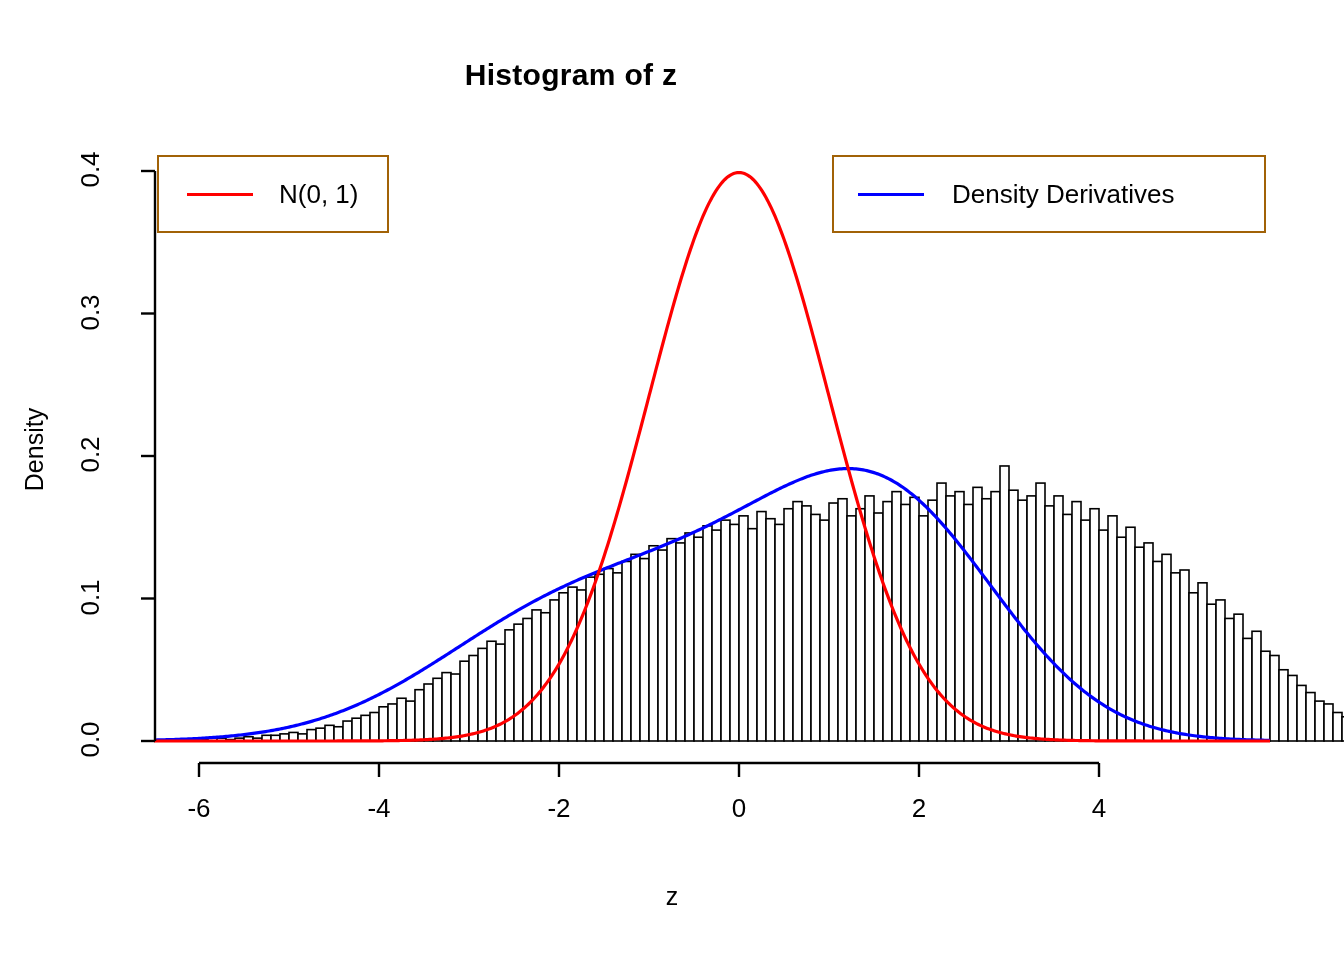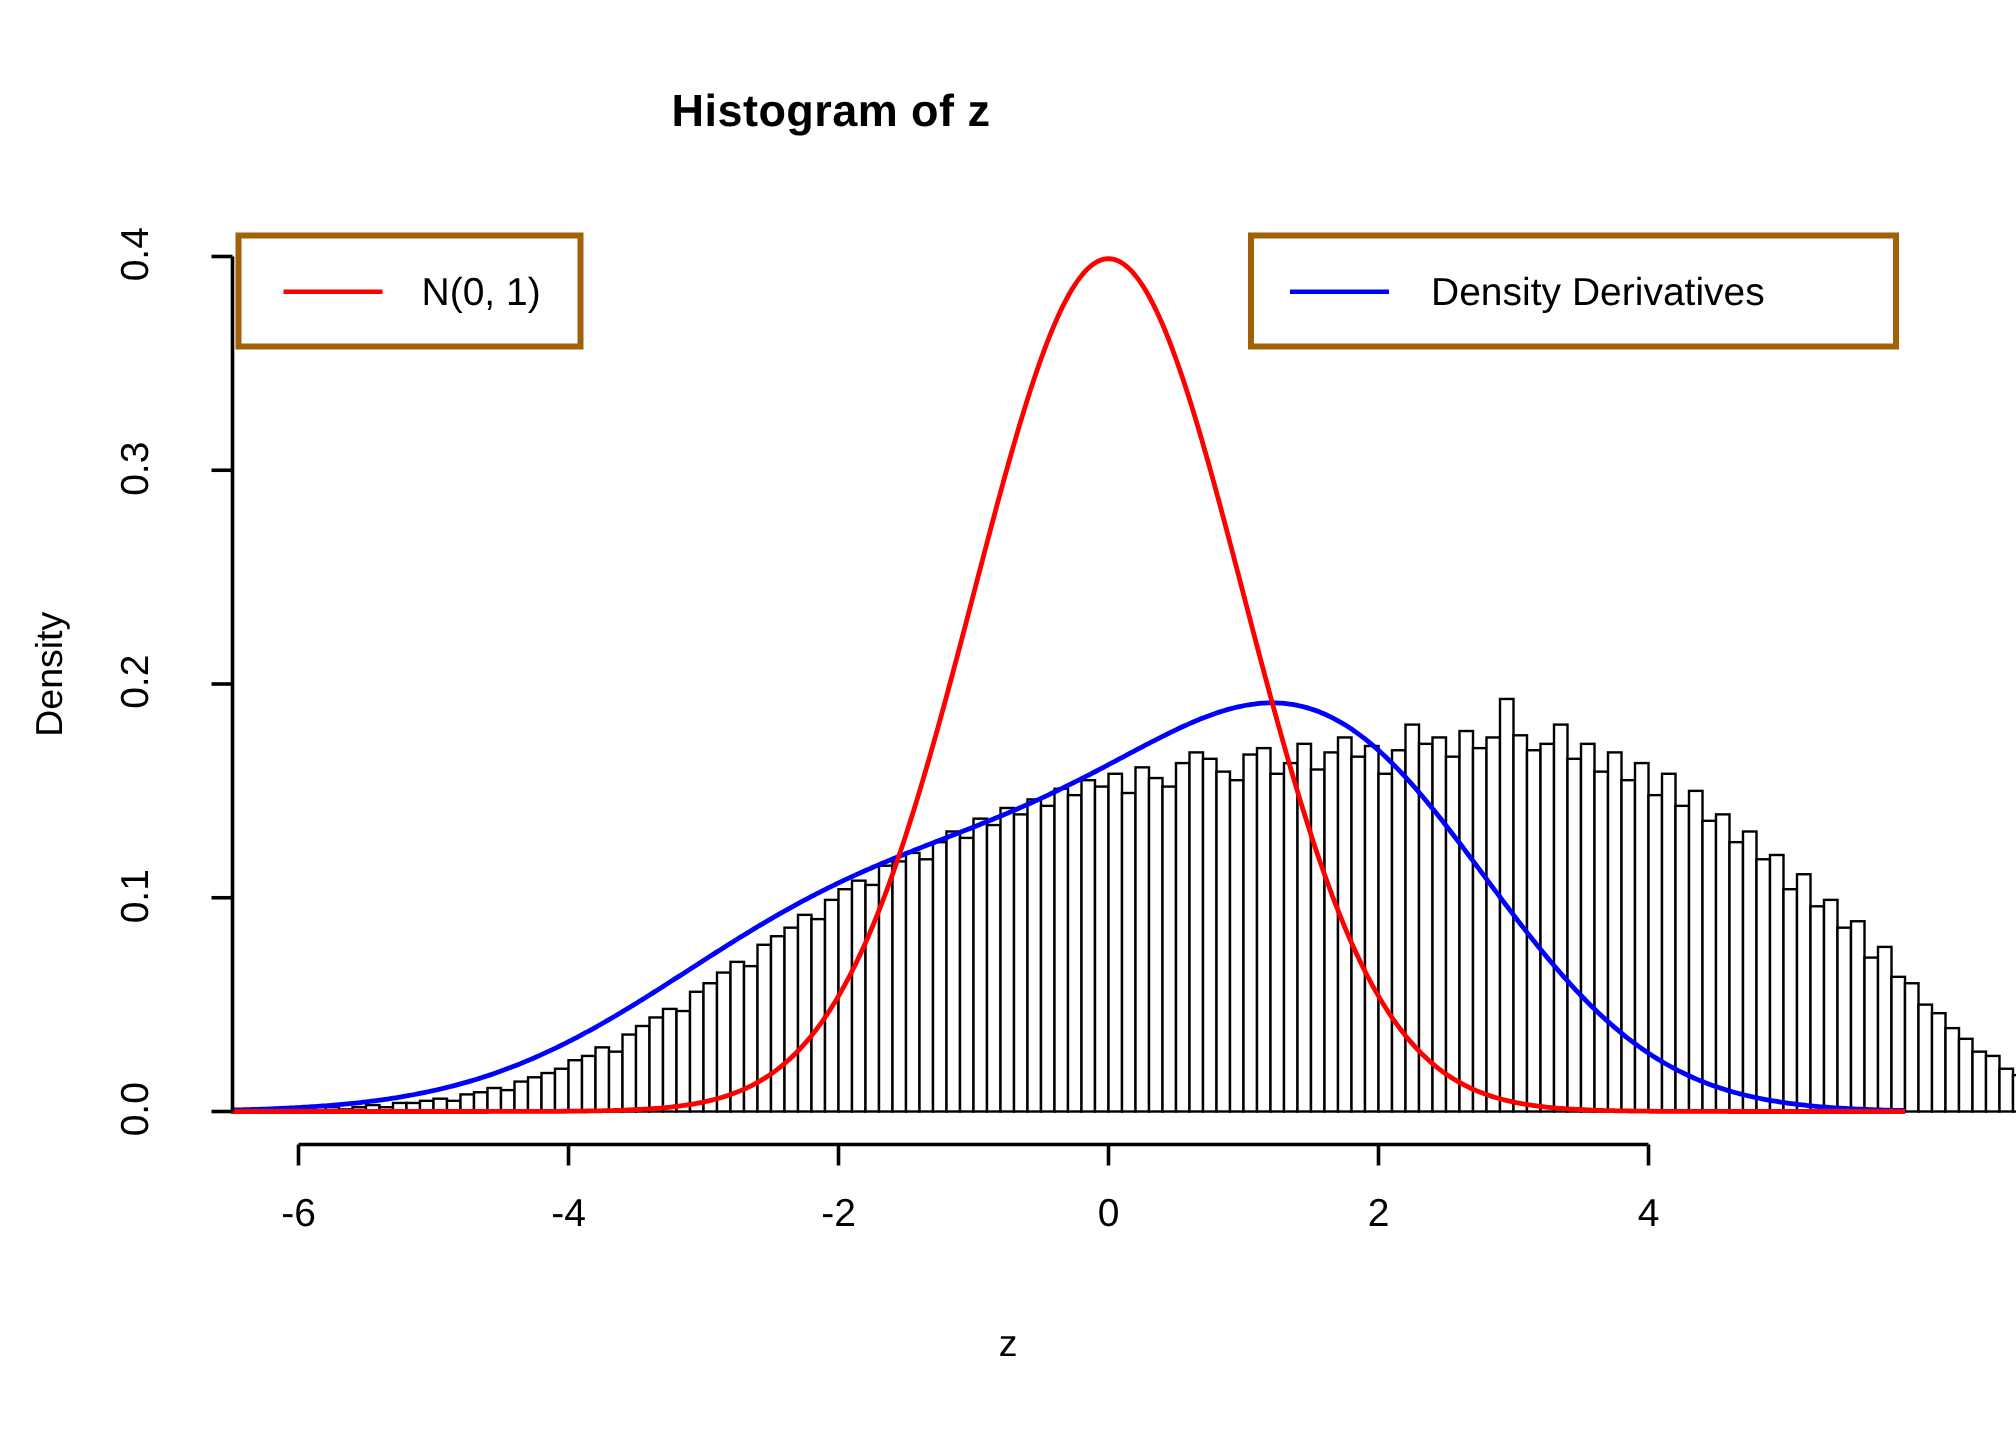--- a/index.html
+++ b/index.html
@@ -18,20 +18,21 @@
   #plot-title {
     position: absolute;
     left: 0;
     top: 58px;
     width: 1108px;
     text-align: center;
     font-size: 30px;
     font-weight: bold;
     color: #000000;
     letter-spacing: 0.3px;
+    padding-left: 17px;
   }
   #chart-svg {
     position: absolute;
     left: 0;
     top: 0;
   }
   .axis-label {
     position: absolute;
     color: #000000;
     font-size: 25px;
@@ -65,21 +66,21 @@
     width: 80px;
     margin-top: -17px;
     left: 50px;
     text-align: center;
     transform: rotate(-90deg);
     transform-origin: center center;
   }
   .legend-box {
     position: absolute;
     box-sizing: border-box;
-    border: 4px solid #a16207;
+    border: 2px solid #a16207;
     background: #ffffff;
     display: flex;
     align-items: center;
   }
   #legend-left {
     left: 157px;
     top: 155px;
     width: 232px;
     height: 78px;
   }

